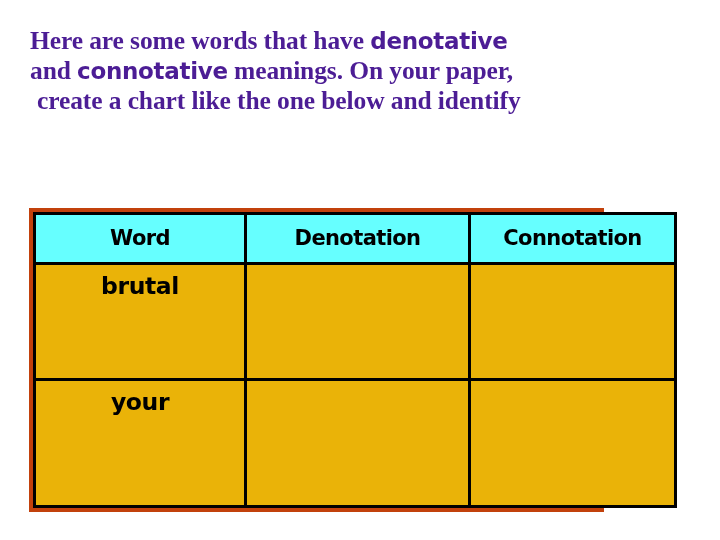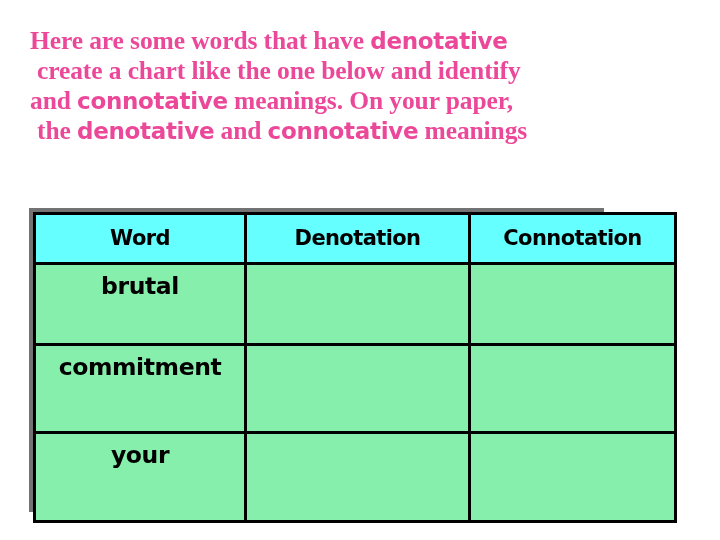--- a/index.html
+++ b/index.html
@@ -24,21 +24,21 @@
   
   .prompt {
     position: absolute;
     left: 30px;
     top: 26px;
     width: 662px;
     font-family: "Liberation Serif", "DejaVu Serif", serif;
     font-weight: bold;
     font-size: 25.5px;
     line-height: 30px;
-    color: #ec4899;
+    color: #4c1d95;
     letter-spacing: -0.1px;
   }
   .prompt .line {
     white-space: nowrap;
   }
   .prompt .line.indent {
     padding-left: 7px;
   }
   .kw {
     font-family: "DejaVu Sans", "Liberation Sans", sans-serif;
@@ -47,21 +47,21 @@
     letter-spacing: -0.3px;
   }
 
   
   .chart {
     position: absolute;
     left: 29px;
     top: 208px;
     width: 575px;
     height: 304px;
-    border: 4px solid #737373;
+    border: 4px solid #c2410c;
     box-sizing: border-box;
     border-collapse: collapse;
   }
   .chart table {
     width: 100%;
     height: 100%;
     border-collapse: collapse;
     table-layout: fixed;
   }
   .chart col.c-word  { width: 211px; }
@@ -81,21 +81,21 @@
   .chart thead th {
     background: #66ffff;
     height: 47px;
     font-size: 21px;
     letter-spacing: -0.6px;
     vertical-align: middle;
     line-height: 47px;
     overflow: hidden;
   }
   .chart tbody td {
-    background: #86efac;
+    background: #eab308;
     font-size: 23.5px;
     letter-spacing: -0.4px;
   }
   .chart tbody td .cell-text {
     display: block;
     padding-top: 7px;
     line-height: 28px;
     white-space: nowrap;
   }
   .chart tbody tr.r1 td { height: 78px; }
@@ -104,28 +104,25 @@
 </style>
 </head>
 <body>
 
 <div class="slide">
 
   <div class="prompt">
     <div class="line">
       <span>Here are some words that have </span><span class="kw">denotative</span>
     </div>
-    <div class="line indent">
-      <span>create a chart like the one below and identify</span>
-    </div>
     <div class="line">
       <span>and </span><span class="kw">connotative</span><span> meanings.  On your paper,</span>
     </div>
     <div class="line indent">
-      <span>the </span><span class="kw">denotative</span><span> and </span><span class="kw">connotative</span><span> meanings</span>
+      <span>create a chart like the one below and identify</span>
     </div>
   </div>
 
   <div class="chart">
     <table>
       <colgroup>
         <col class="c-word">
         <col class="c-den">
         <col class="c-con">
       </colgroup>
@@ -141,31 +138,20 @@
           <td>
               <span class="cell-text">brutal</span>
             </td>
           <td>
               <span class="cell-text"></span>
             </td>
           <td>
               <span class="cell-text"></span>
             </td>
         </tr>
-        <tr class="r2">
-          <td>
-              <span class="cell-text">commitment</span>
-            </td>
-          <td>
-              <span class="cell-text"></span>
-            </td>
-          <td>
-              <span class="cell-text"></span>
-            </td>
-        </tr>
         <tr class="r3">
           <td>
               <span class="cell-text">your</span>
             </td>
           <td>
               <span class="cell-text"></span>
             </td>
           <td>
               <span class="cell-text"></span>
             </td>

